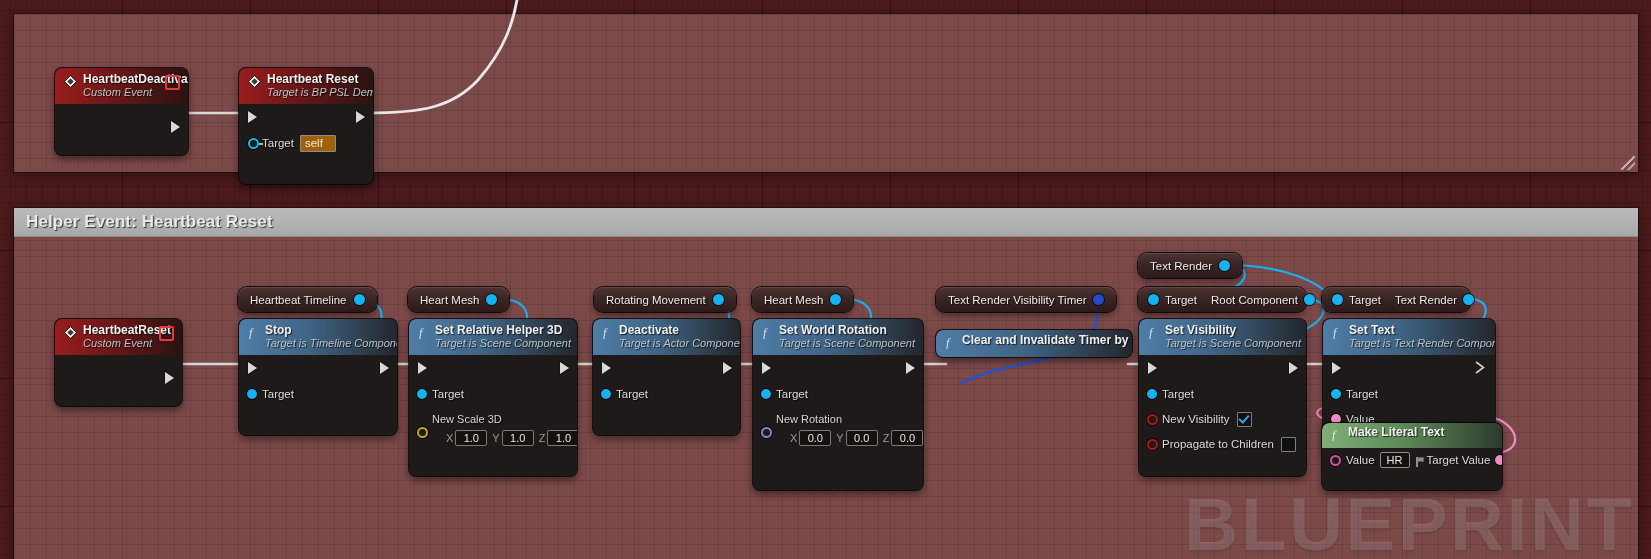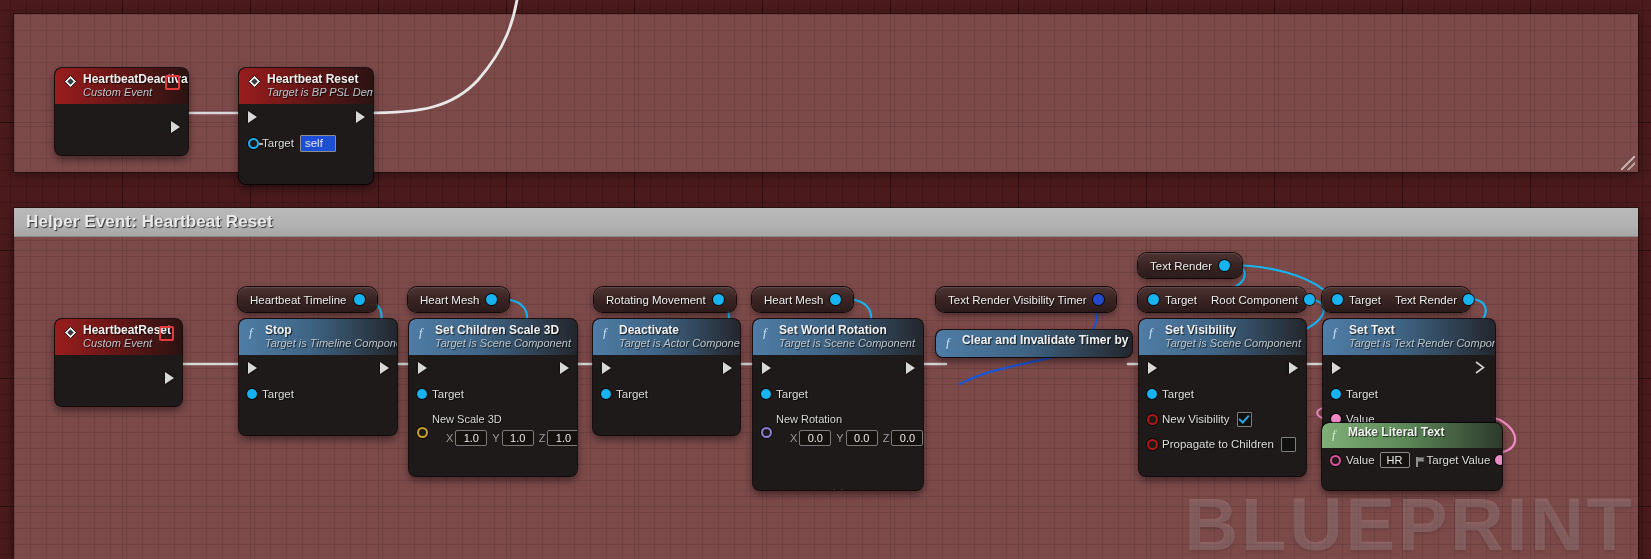--- a/index.html
+++ b/index.html
@@ -122,21 +122,21 @@
     font-size:11px;color:#e8e8e8;background:#15110f;
     border:1px solid #7b7b7b;border-radius:2px;padding:0 3px;line-height:14px;
   }
   .txtbox{
     display:inline-block;min-width:22px;text-align:center;
     font-size:11px;color:#e8e8e8;background:#15110f;
     border:1px solid #8d8d8d;border-radius:2px;padding:0 3px;line-height:14px;
   }
   .selfbox{
     display:inline-block;min-width:26px;text-align:left;
-    font-size:11.5px;color:#e8e8e8;background:#1d4ed8;
+    font-size:11.5px;color:#e8e8e8;background:#a16207;
     border:1px solid #8d8d8d;border-radius:1px;padding:0 4px;line-height:15px;
   }
   .checkbox{
     display:inline-block;width:13px;height:13px;background:#10100f;
     border:1px solid #7e7e7e;border-radius:1px;position:relative;vertical-align:-2px;
   }
   .checkbox.on::after{
     content:"";position:absolute;left:3px;top:0px;width:4px;height:8px;
     border:solid #2fa8e8;border-width:0 2px 2px 0;transform:rotate(42deg);
   }
@@ -320,21 +320,21 @@
   </div>
 
   <div class="node" style="left:409px;top:319px;width:168px;">
     <div class="node-head head-func">
       <span class="head-icon">
         <svg width="11" height="13" viewBox="0 0 11 13">
             <text x="1" y="11" font-family="Liberation Serif, serif" font-style="italic" font-size="12" fill="#cfe6ff">f</text>
           </svg>
       </span>
       <span class="head-texts">
-        <span class="node-title">Set Children Scale 3D</span>
+        <span class="node-title">Set Relative Helper 3D</span>
         <span class="node-sub">Target is Scene Component</span>
       </span>
     </div>
     <div class="node-body" style="height:107px;">
       <span class="exec" style="left:9px;top:7px;"></span>
       <span class="exec" style="right:8px;top:7px;"></span>
       <div class="pin-row" style="margin-top:24px;padding-left:23px;gap:6px;">
         <span class="dot obj" style="left:8px;"></span>
         <span class="pin-label">Target</span>
       </div>

